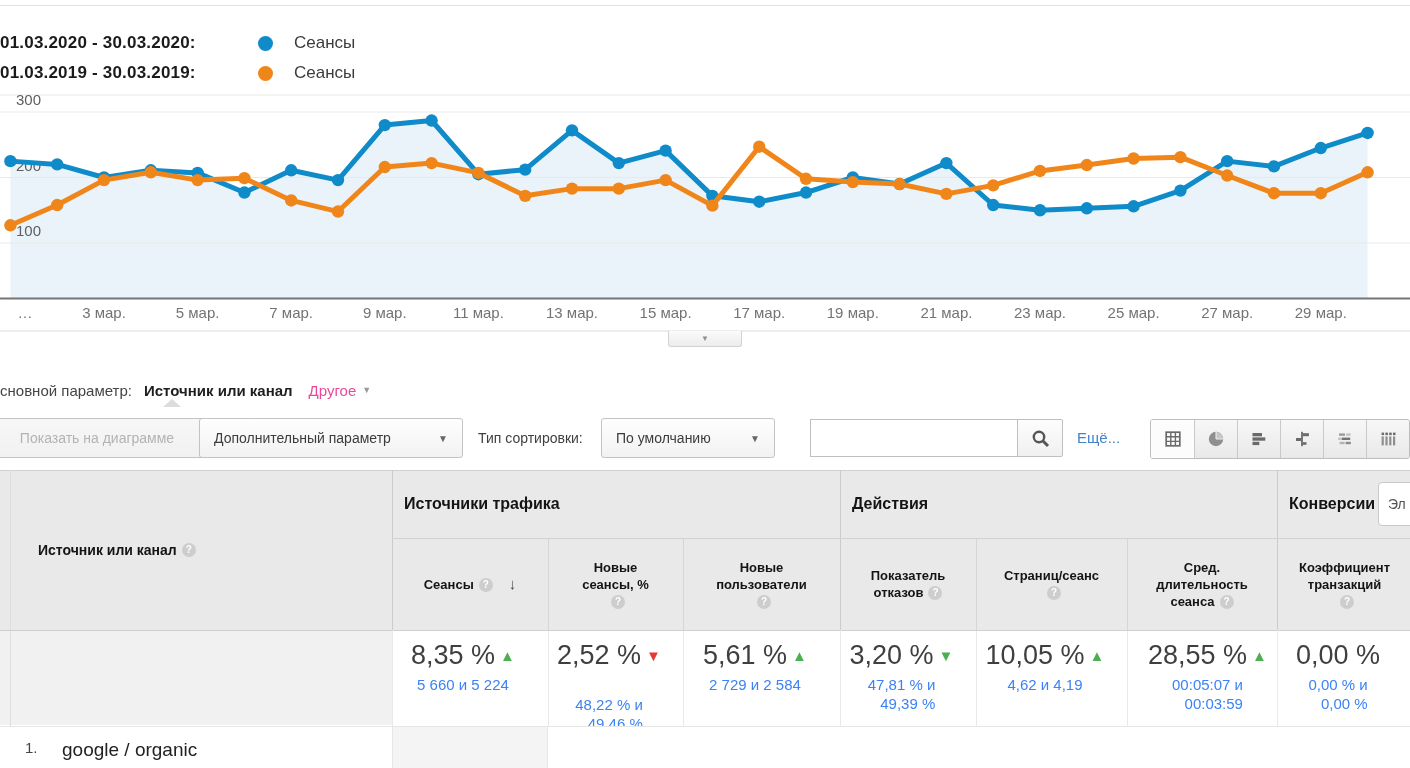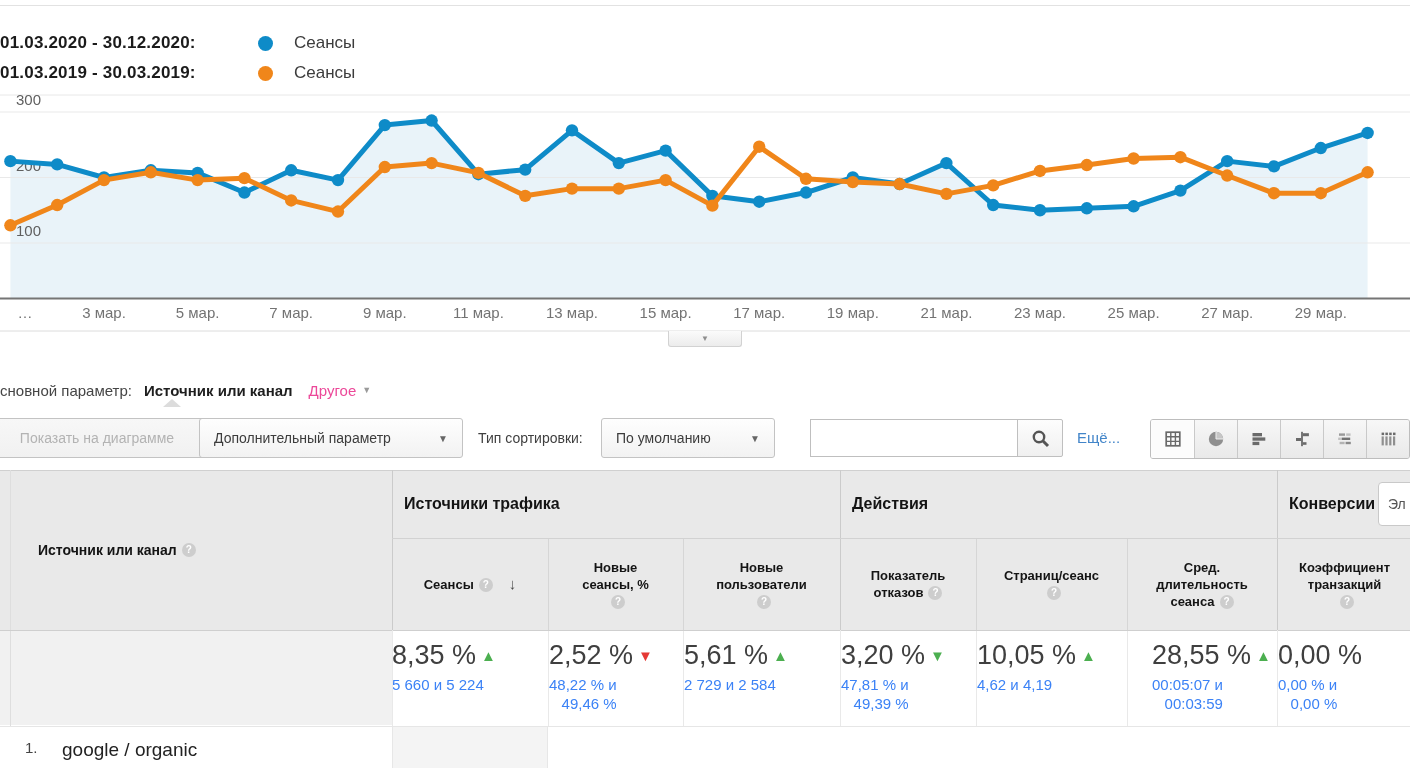--- a/index.html
+++ b/index.html
@@ -51,42 +51,42 @@
     border-top:1px solid #d0d0d0;box-sizing:border-box;}
   .dim-header{position:absolute;left:0;top:0;width:392px;height:160px;display:flex;align-items:center;
     padding-left:38px;box-sizing:border-box;font-size:14px;font-weight:bold;color:#141414;}
   .group-label{position:absolute;top:0;height:68px;display:flex;align-items:center;
     font-size:16px;font-weight:bold;color:#141414;}
   .subhead{position:absolute;top:68px;height:92px;display:flex;flex-direction:column;align-items:center;
     justify-content:center;text-align:center;font-size:13px;font-weight:bold;color:#141414;line-height:17px;box-sizing:border-box;}
   .qicon{display:inline-block;width:14px;height:14px;border-radius:50%;background:#cdcdcd;color:#fff;
     font-size:10px;font-weight:bold;line-height:14px;text-align:center;margin-left:5px;vertical-align:1px;cursor:pointer;}
   .sort-arrow{font-weight:normal;font-size:15px;color:#4d4d4d;margin-left:16px;}
-  .summary-cell{position:absolute;top:160px;height:117px;display:flex;flex-direction:column;align-items:flex-start;
+  .summary-cell{position:absolute;top:160px;height:117px;display:flex;flex-direction:column;align-items:center;
     padding:10px 14px 0 0;box-sizing:border-box;background:#fff;}
   .summary-value{font-size:27px;color:#3f3f3f;white-space:nowrap;}
   .summary-arrow{font-size:15px;margin-left:5px;position:relative;top:-3px;}
   .summary-sub{font-size:15px;color:#3b82f6;line-height:19px;margin-top:4px;text-align:right;}
   .dim-summary{position:absolute;left:0;top:160px;width:392px;height:95px;background:#f1f1f1;}
   .row1{position:absolute;left:0;top:256px;width:1410px;height:42px;background:#fff;border-top:1px solid #e6e6e6;
     box-sizing:border-box;cursor:pointer;}
   .row1-num{position:absolute;left:25px;top:12px;font-size:15px;color:#444;}
   .row1-dim{position:absolute;left:62px;top:12px;font-size:19px;color:#222;}
   .conv-btn{position:absolute;left:1378px;top:12px;width:44px;height:44px;background:#fff;border:1px solid #c9c9c9;
     border-radius:4px;box-sizing:border-box;display:flex;align-items:center;padding-left:9px;font-size:14px;color:#555;cursor:pointer;}
 </style>
 </head>
 <body>
 
 <div id="app">
 
   <div class="hline" style="left:0;top:5px;width:1410px;"></div>
 
   <div class="legend-row" style="top:30px;">
-    <span class="legend-period">01.03.2020 - 30.12.2020:</span>
+    <span class="legend-period">01.03.2020 - 30.03.2020:</span>
     <span class="legend-dot" style="background:#0e8bc8;"></span>
     <span class="legend-label">Сеансы</span>
   </div>
   <div class="legend-row" style="top:60px;">
     <span class="legend-period">01.03.2019 - 30.03.2019:</span>
     <span class="legend-dot" style="background:#f0861a;"></span>
     <span class="legend-label">Сеансы</span>
   </div>
 
   <svg id="chart-svg" width="1410" height="345" viewBox="0 0 1410 345">
@@ -294,21 +294,21 @@
         <div class="summary-value">8,35 %<span class="summary-arrow" style="color: rgb(76, 175, 80);">▲</span></div>
         <div class="summary-sub">
           <div>5 660 и 5 224</div>
         </div>
       </div>
       <div class="subhead" style="left: 548px; width: 135px;">
         <div><span>Новые</span></div>
         <div><span>сеансы, %</span></div>
         <div><span class="qicon">?</span></div>
       </div>
-      <div class="summary-cell" style="left: 548px; width: 135px; border-left: 1px solid rgb(233, 233, 233);">
+      <div class="summary-cell" style="left: 548px; width: 135px; border-left: 1px solid rgb(233, 233, 233); gap: 20px;">
         <div class="summary-value">2,52 %<span class="summary-arrow" style="color: rgb(229, 57, 53);">▼</span></div>
         <div class="summary-sub">
           <div>48,22 % и</div>
           <div>49,46 %</div>
         </div>
       </div>
       <div class="subhead" style="left: 683px; width: 157px;">
         <div><span>Новые</span></div>
         <div><span>пользователи</span></div>
         <div><span class="qicon">?</span></div>

